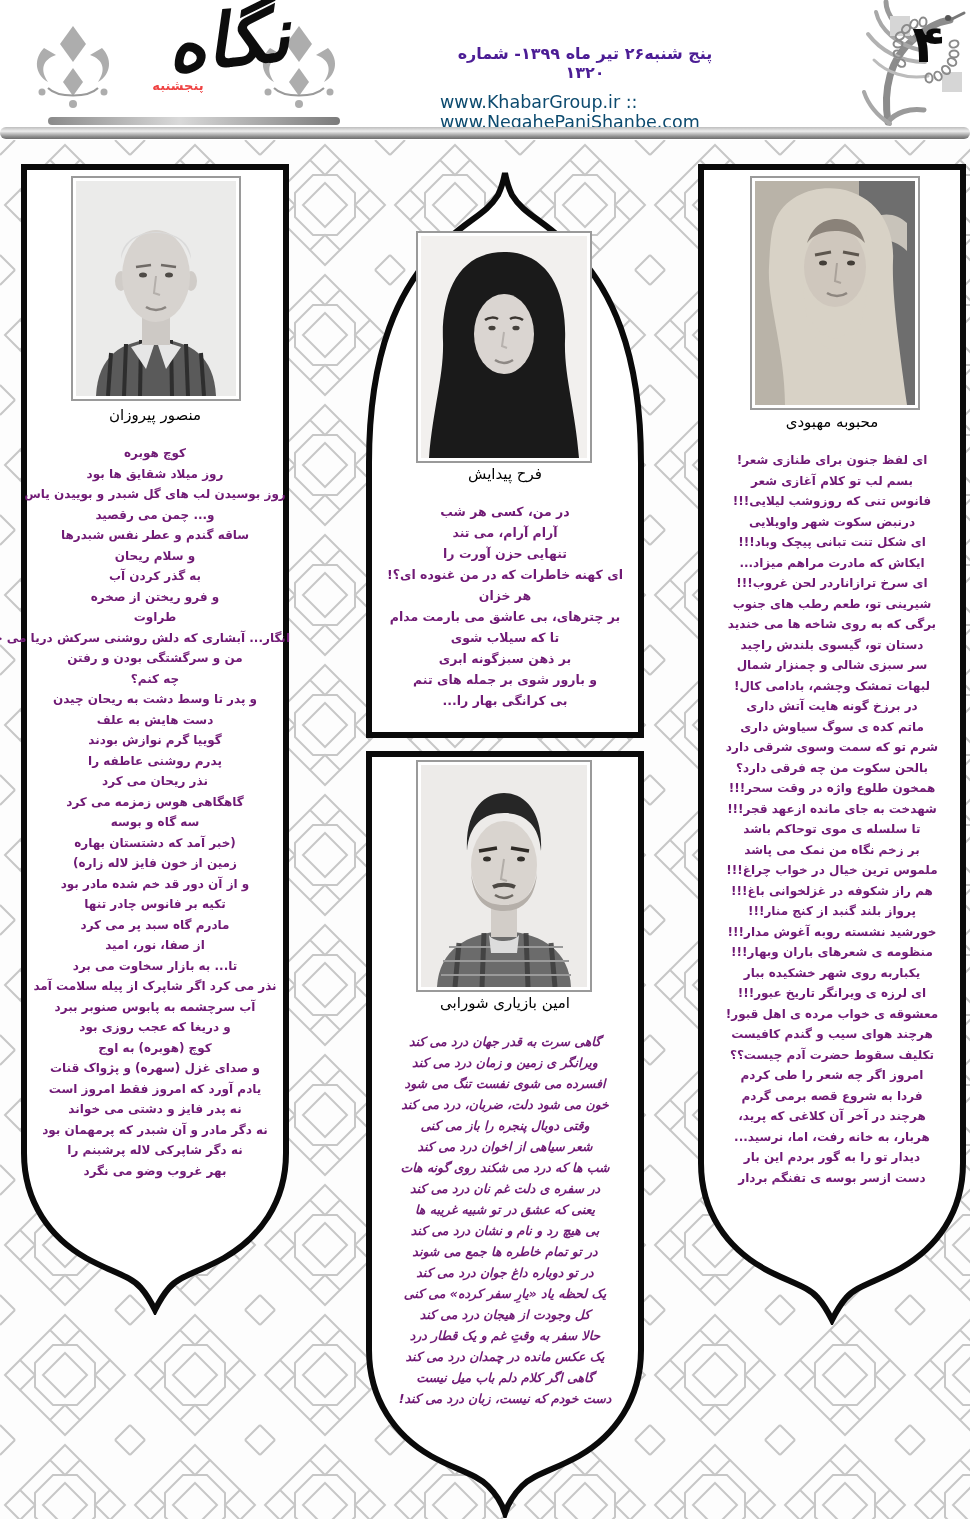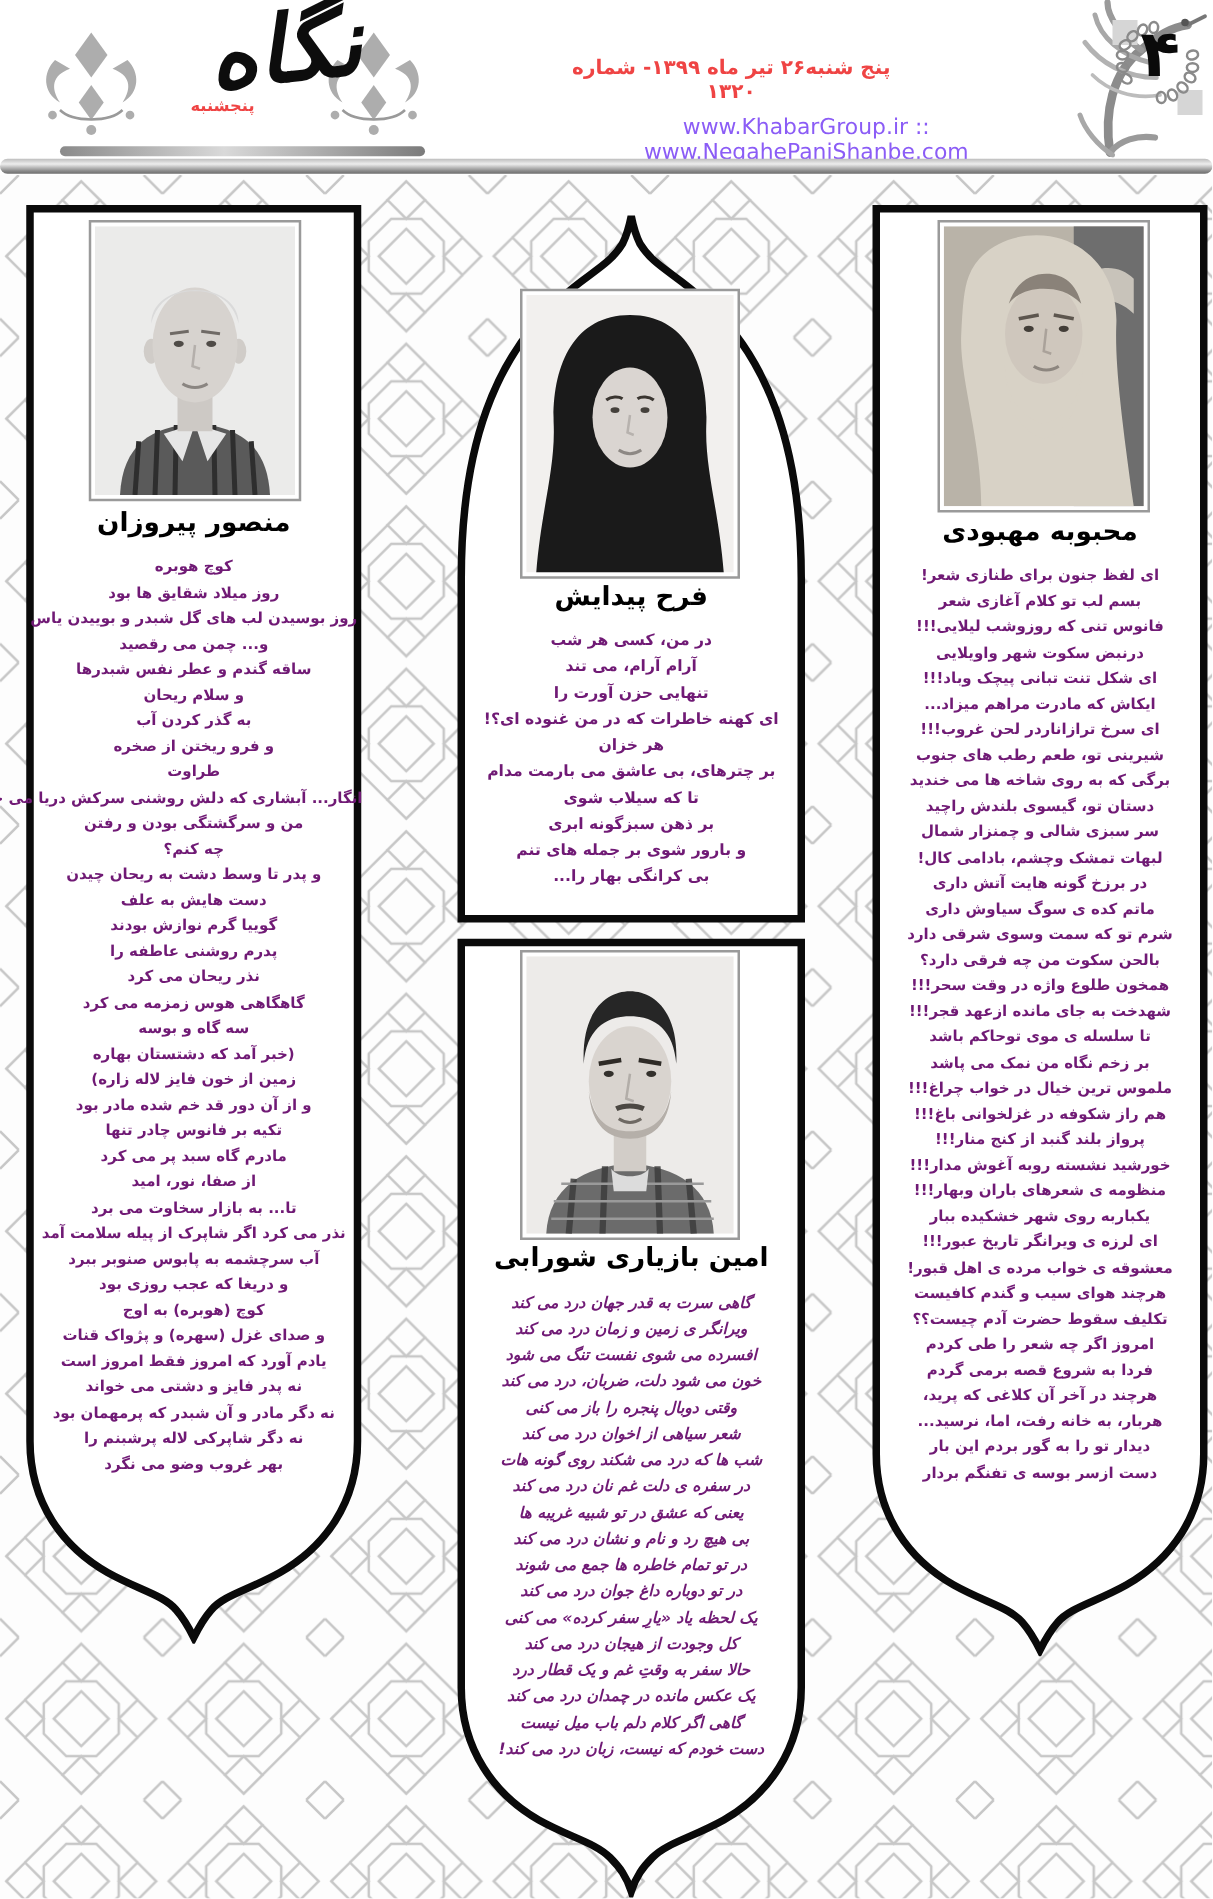--- a/index.html
+++ b/index.html
@@ -7,35 +7,35 @@
         font-family:"DejaVu Sans",sans-serif;}
   svg{display:block;}
   .abs{position:absolute;}
   
   .header{position:absolute;left:0;top:0;width:970px;height:140px;background:#fff;z-index:5;}
   .logo-title{position:absolute;left:148px;top:-4px;width:160px;text-align:center;
       font-size:74px;font-weight:bold;font-style:italic;color:#0d0d0d;transform:rotate(-6deg);line-height:1.2;}
   .logo-subtitle{position:absolute;left:118px;top:78px;width:120px;text-align:center;
       font-size:13px;font-weight:bold;color:#ef4444;letter-spacing:1px;}
   .issue-date{position:absolute;left:455px;top:44px;width:260px;text-align:center;direction:rtl;
-      font-size:16px;font-weight:bold;color:#ef4444;}
-  .urls{position:absolute;left:440px;top:92px;width:410px;text-align:center;
-      font-size:17.5px;color:#8b5cf6;}
+      font-size:16px;font-weight:bold;color:#4c1d95;}
+  .urls{position:absolute;left:440px;top:92px;width:410px;
+      font-size:17.5px;color:#0c4a6e;}
   .logo-underline{position:absolute;left:48px;top:117px;width:292px;height:8px;border-radius:4px;
       background:linear-gradient(90deg,#8a8a8a,#d9d9d9 45%,#7b7b7b);}
   .header-divider{position:absolute;left:0;top:127px;width:970px;height:12px;border-radius:6px;
       background:linear-gradient(180deg,#bdbdbd 0%,#ededed 35%,#8d8d8d 80%,#6e6e6e 100%);}
   .page-number{position:absolute;left:898px;top:18px;width:60px;text-align:center;
       font-size:52px;font-weight:bold;color:#0a0a0a;line-height:1;}
   
   .column{position:absolute;z-index:4;}
   .col-shape{position:absolute;left:0;top:0;}
   .photo-frame{position:absolute;background:#fff;border:2px solid #9a9a9a;padding:3px;}
   .poet-name{position:absolute;left:0;width:100%;text-align:center;direction:rtl;
-      font-size:21px;font-weight:bold;color:#000;}
+      font-size:15px;font-weight:normal;color:#000;}
   .poem{position:absolute;left:0;width:100%;direction:rtl;text-align:center;color:#701a75;}
   .poem-line{display:block;white-space:nowrap;font-weight:bold;}
   .poem-sm .poem-line{font-size:12px;line-height:20.5px;}
   .poem-md .poem-line{font-size:12.5px;line-height:21px;}
 </style>
 </head>
 <body>
 
 <div class="page">
 

